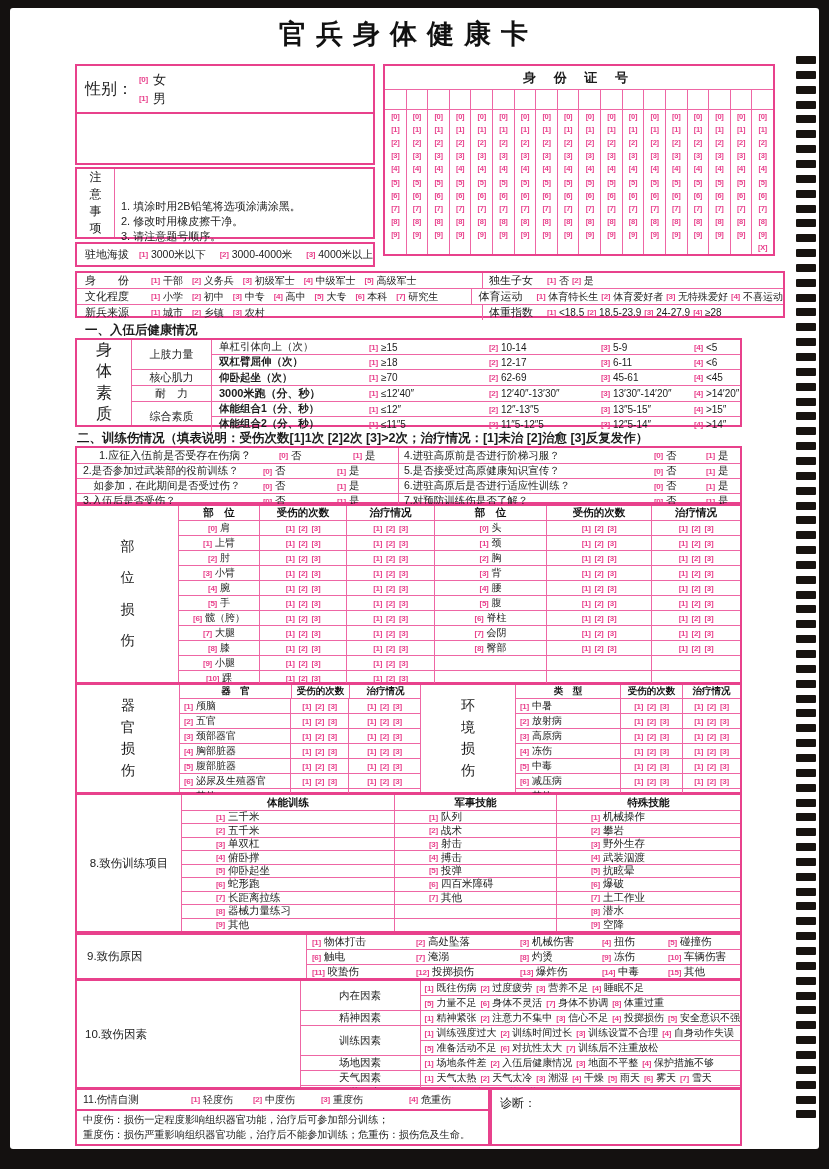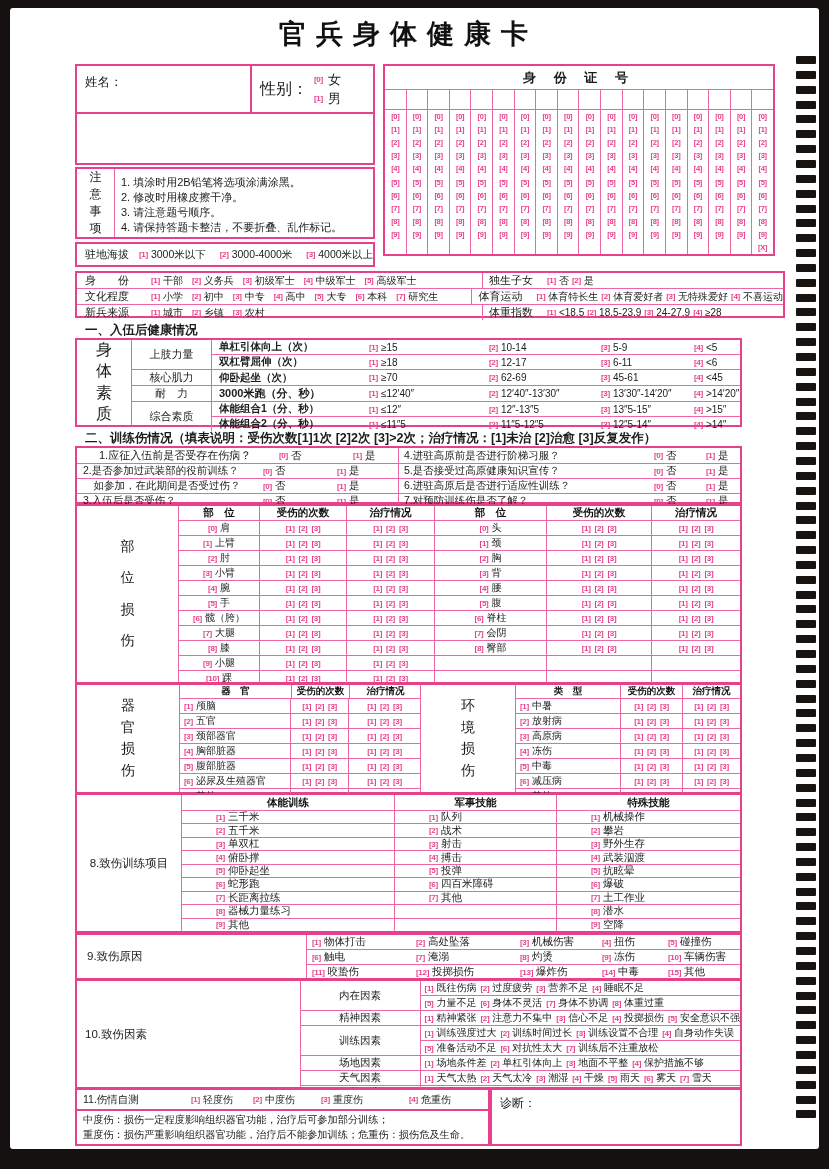--- a/index.html
+++ b/index.html
@@ -103,23 +103,20 @@
     <div class="tm" style="left: 796px; top: 1036.1px;"></div>
     <div class="tm" style="left: 796px; top: 1050.95px;"></div>
     <div class="tm" style="left: 796px; top: 1065.8px;"></div>
     <div class="tm" style="left: 796px; top: 1080.65px;"></div>
     <div class="tm" style="left: 796px; top: 1095.5px;"></div>
     <div class="tm" style="left: 796px; top: 1110.35px;"></div>
   </div>
 
 <div id="nameBox" class="sec" style="left:75px;top:64px;width:300px;height:101px;">
     <div class="r" style="height: 48px; border-bottom: 2px solid var(--pk);">
-      <div class="cell" style="width: 175px; border-right: 2px solid var(--pk); padding: 0px 0px 14px 8px; font-size: 12.5px;">
-        <span class="nw">姓名：</span>
-      </div>
       <div class="cell" style="flex: 1 1 0%; padding: 0px 0px 0px 8px; gap: 6px;">
         <span class="nw">性别：</span>
         <div class="c" style="gap: 1px;">
           <div class="r" style="align-items: center; gap: 5px;">
             <span class="bub" style="font-size: 8px;">[0]</span>
             <span class="nw" style="font-size: 13px;">女</span>
           </div>
           <div class="r" style="align-items: center; gap: 5px;">
             <span class="bub" style="font-size: 8px;">[1]</span>
             <span class="nw" style="font-size: 13px;">男</span>
@@ -128,21 +125,21 @@
       </div>
     </div>
   </div>
 <div id="notesBox" class="sec" style="left: 75px; top: 167px; width: 300px; height: 72px; display: flex;">
     <div class="vl" style="width: 38px; border-right: 1px solid var(--pkl); font-size: 12px;">
       <span class="nw">注</span>
       <span class="nw">意</span>
       <span class="nw">事</span>
       <span class="nw">项</span>
     </div>
-    <div class="c" style="flex: 1 1 0%; justify-content: flex-end; padding: 2px 6px; font-size: 11px;">
+    <div class="c" style="flex: 1 1 0%; justify-content: space-between; padding: 2px 6px; font-size: 11px; margin-top: 28px;">
       <div class="nw">1. 填涂时用2B铅笔将选项涂满涂黑。</div>
       <div class="nw">2. 修改时用橡皮擦干净。</div>
       <div class="nw">3. 请注意题号顺序。</div>
       <div class="nw">4. 请保持答题卡整洁，不要折叠、乱作标记。</div>
     </div>
   </div>
 <div id="altBox" class="sec" style="left: 75px; top: 242px; width: 300px; height: 25px; display: flex; align-items: center;">
     <span class="nw" style="font-size: 11px; padding: 0px 10px 0px 8px;">驻地海拔</span>
     <div class="r" style="gap: 14px; font-size: 10.5px; align-items: center;">
       <span class="opt">
@@ -911,21 +908,21 @@
       <span class="nw">身</span>
       <span class="nw">体</span>
       <span class="nw">素</span>
       <span class="nw">质</span>
     </div>
     <div class="c" style="flex: 1 1 0%;">
       <div class="r" style="flex: 2 1 0%;">
         <div class="cell ctr" style="width: 80px; border-right: 1px solid var(--pkl); font-size: 11px;">上肢力量</div>
         <div class="c" style="flex: 1 1 0%;">
           <div class="r" style="flex: 1 1 0%; align-items: center;">
-            <span class="nw" style="width: 150px; padding-left: 7px; font-size: 10.5px; font-weight: bold;">单杠引体向上（次）</span>
+            <span class="nw" style="width: 150px; padding-left: 7px; font-size: 10.5px; font-weight: normal;">单杠引体向上（次）</span>
             <div class="cell" style="width: 120px; font-size: 10px;">
               <span class="opt">
                 <span class="bub">[1]</span>
                 <span class="olab">≥15</span>
               </span>
             </div>
             <div class="cell" style="width: 112px; font-size: 10px;">
               <span class="opt">
                 <span class="bub">[2]</span>
                 <span class="olab">10-14</span>
@@ -1092,21 +1089,21 @@
                 <span class="bub">[4]</span>
                 <span class="olab">&gt;14″</span>
               </span>
             </div>
           </div>
         </div>
       </div>
     </div>
   </div>
 
-<div class="abs stitle" style="left:85px;top:430px;">二、训练伤情况（填表说明：受伤次数[1]1次 [2]2次 [3]&gt;2次；治疗情况：[1]未治 [2]治愈 [3]反复发作）</div>
+<div class="abs stitle" style="left:77px;top:430px;">二、训练伤情况（填表说明：受伤次数[1]1次 [2]2次 [3]&gt;2次；治疗情况：[1]未治 [2]治愈 [3]反复发作）</div>
 <div id="qBox" class="sec c" style="left:75px;top:446px;width:667px;height:58px;">
     <div class="r" style="flex: 1 1 0%; align-items: stretch;">
       <div class="r" style="width: 322px; border-right: 1px solid var(--pkl); align-items: center;">
         <span class="nw" style="width: 180px; padding-left: 22px; font-size: 11px;">1.应征入伍前是否受存在伤病？</span>
         <div class="cell" style="width: 74px; font-size: 10.5px;">
           <span class="opt">
             <span class="bub">[0]</span>
             <span class="olab">否</span>
           </span>
         </div>
@@ -2413,21 +2410,21 @@
       <div class="r bt" style="flex: 1 1 0%;">
         <div class="cell ctr" style="width: 120px; border-right: 1px solid var(--pkl); font-size: 10.5px;">场地因素</div>
         <div class="c" style="flex: 1 1 0%;">
           <div class="r" style="flex: 1 1 0%; align-items: center; gap: 4px; padding-left: 4px;">
             <span class="opt" style="font-size: 10px;">
               <span class="bub">[1]</span>
               <span class="olab">场地条件差</span>
             </span>
             <span class="opt" style="font-size: 10px;">
               <span class="bub">[2]</span>
-              <span class="olab">单杠引体向上</span>
+              <span class="olab">入伍后健康情况</span>
             </span>
             <span class="opt" style="font-size: 10px;">
               <span class="bub">[3]</span>
               <span class="olab">地面不平整</span>
             </span>
             <span class="opt" style="font-size: 10px;">
               <span class="bub">[4]</span>
               <span class="olab">保护措施不够</span>
             </span>
           </div>

